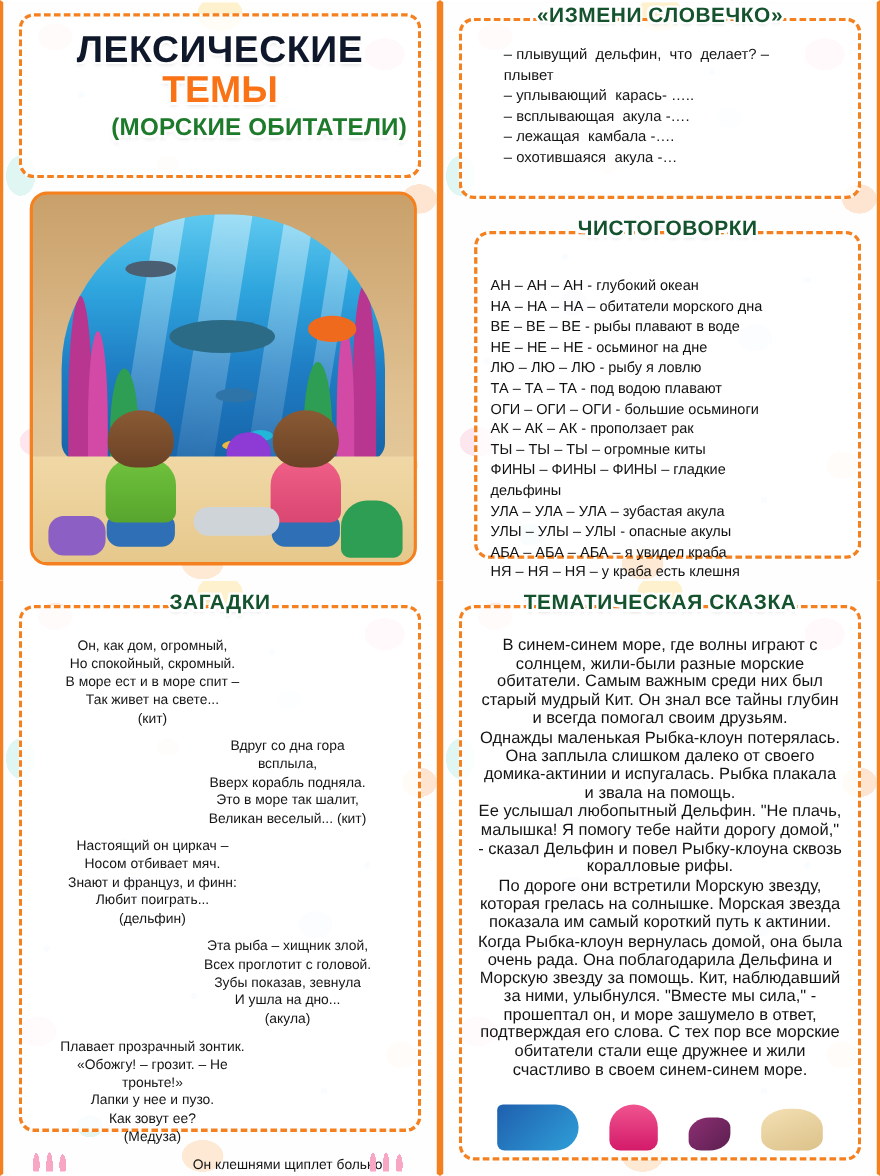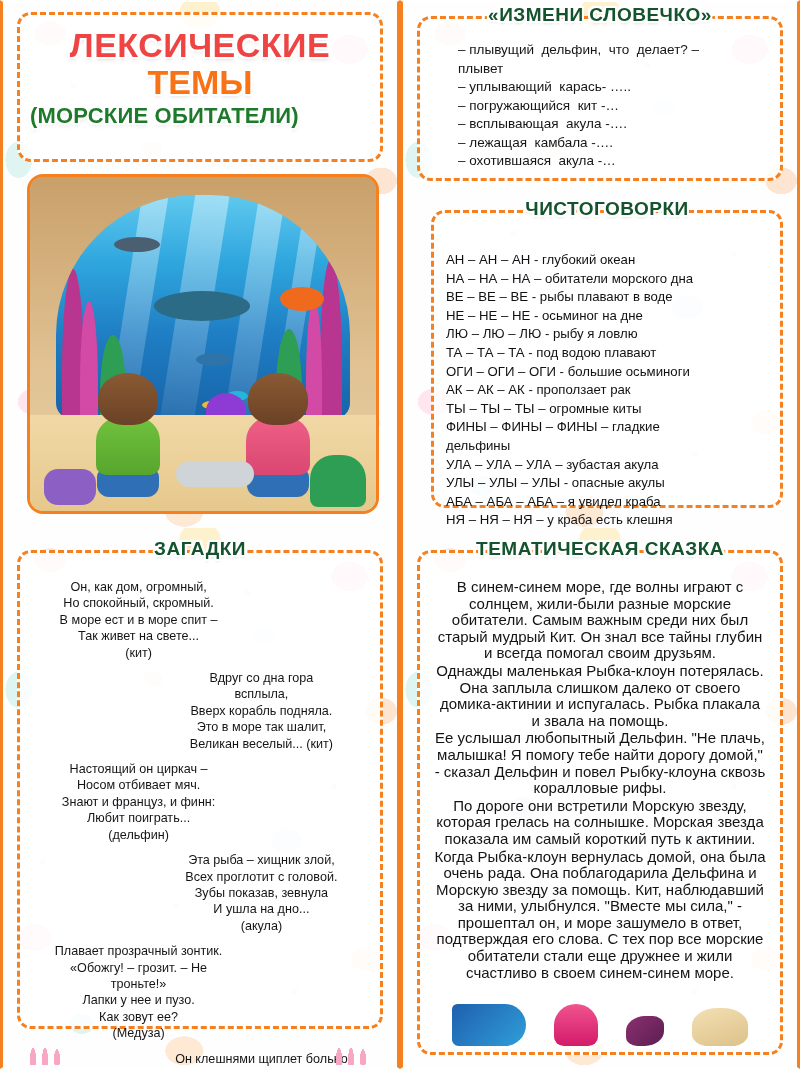--- a/index.html
+++ b/index.html
@@ -89,32 +89,32 @@
        0   -2px 0 #fff,  0    2px 0 #fff,
       -2px  0   0 #fff,  2px  0   0 #fff,
        0 3px 3px rgba(0,0,0,.12);
     padding: 0 6px;
   }
 
   
   .cover-card { left: 14px; top: 10px; right: 14px; height: 150px; padding: 12px 10px; }
   .cover-line1 {
     text-align: center; font-weight: bold; font-size: 34px; line-height: 36px;
-    color: #ef4444; letter-spacing: .5px;
+    color: #0f172a; letter-spacing: .5px;
     text-shadow: -2px -2px 0 #fff, 2px -2px 0 #fff, -2px 2px 0 #fff, 2px 2px 0 #fff,
                  0 3px 4px rgba(0,0,0,.12);
   }
   .cover-line2 {
     text-align: center; font-weight: bold; font-size: 34px; line-height: 38px;
     color: #f97316;
     text-shadow: -2px -2px 0 #fff, 2px -2px 0 #fff, -2px 2px 0 #fff, 2px 2px 0 #fff,
                  0 3px 4px rgba(0,0,0,.12);
   }
   .cover-line3 {
-    text-align: left; font-weight: bold; font-size: 22px; line-height: 30px;
+    text-align: right; font-weight: bold; font-size: 22px; line-height: 30px;
     color: #1e7a2b; letter-spacing: .2px;
     text-shadow: -2px -2px 0 #fff, 2px -2px 0 #fff, -2px 2px 0 #fff, 2px 2px 0 #fff,
                  0 3px 4px rgba(0,0,0,.12);
   }
 
   
   .aquarium {
     position: absolute;
     left: 24px; top: 172px; width: 352px; height: 340px;
     border: 3px solid #f4801f;
@@ -234,21 +234,20 @@
 
   <section class="page q2">
     <div class="wallpaper"></div>
 
     <div class="card" style="left:14px; top:14px; right:14px; height:165px;">
       <div class="card-title">«ИЗМЕНИ СЛОВЕЧКО»</div>
       <div class="txt-list" style="margin-top:12px;margin-left:26px;">
         <div>– плывущий  дельфин,  что  делает? –
 плывет</div>
         <div>– уплывающий  карась- …..</div>
-        <div>– погружающийся  кит -…</div>
         <div>– всплывающая  акула -….</div>
         <div>– лежащая  камбала -….</div>
         <div>– охотившаяся  акула -…</div>
       </div>
     </div>
 
     <div class="card" style="left:28px; top:208px; right:14px; height:298px;">
       <div class="card-title">ЧИСТОГОВОРКИ</div>
       <div class="chisto" style="margin-top:28px;">
         <div>АН – АН – АН - глубокий океан</div>

